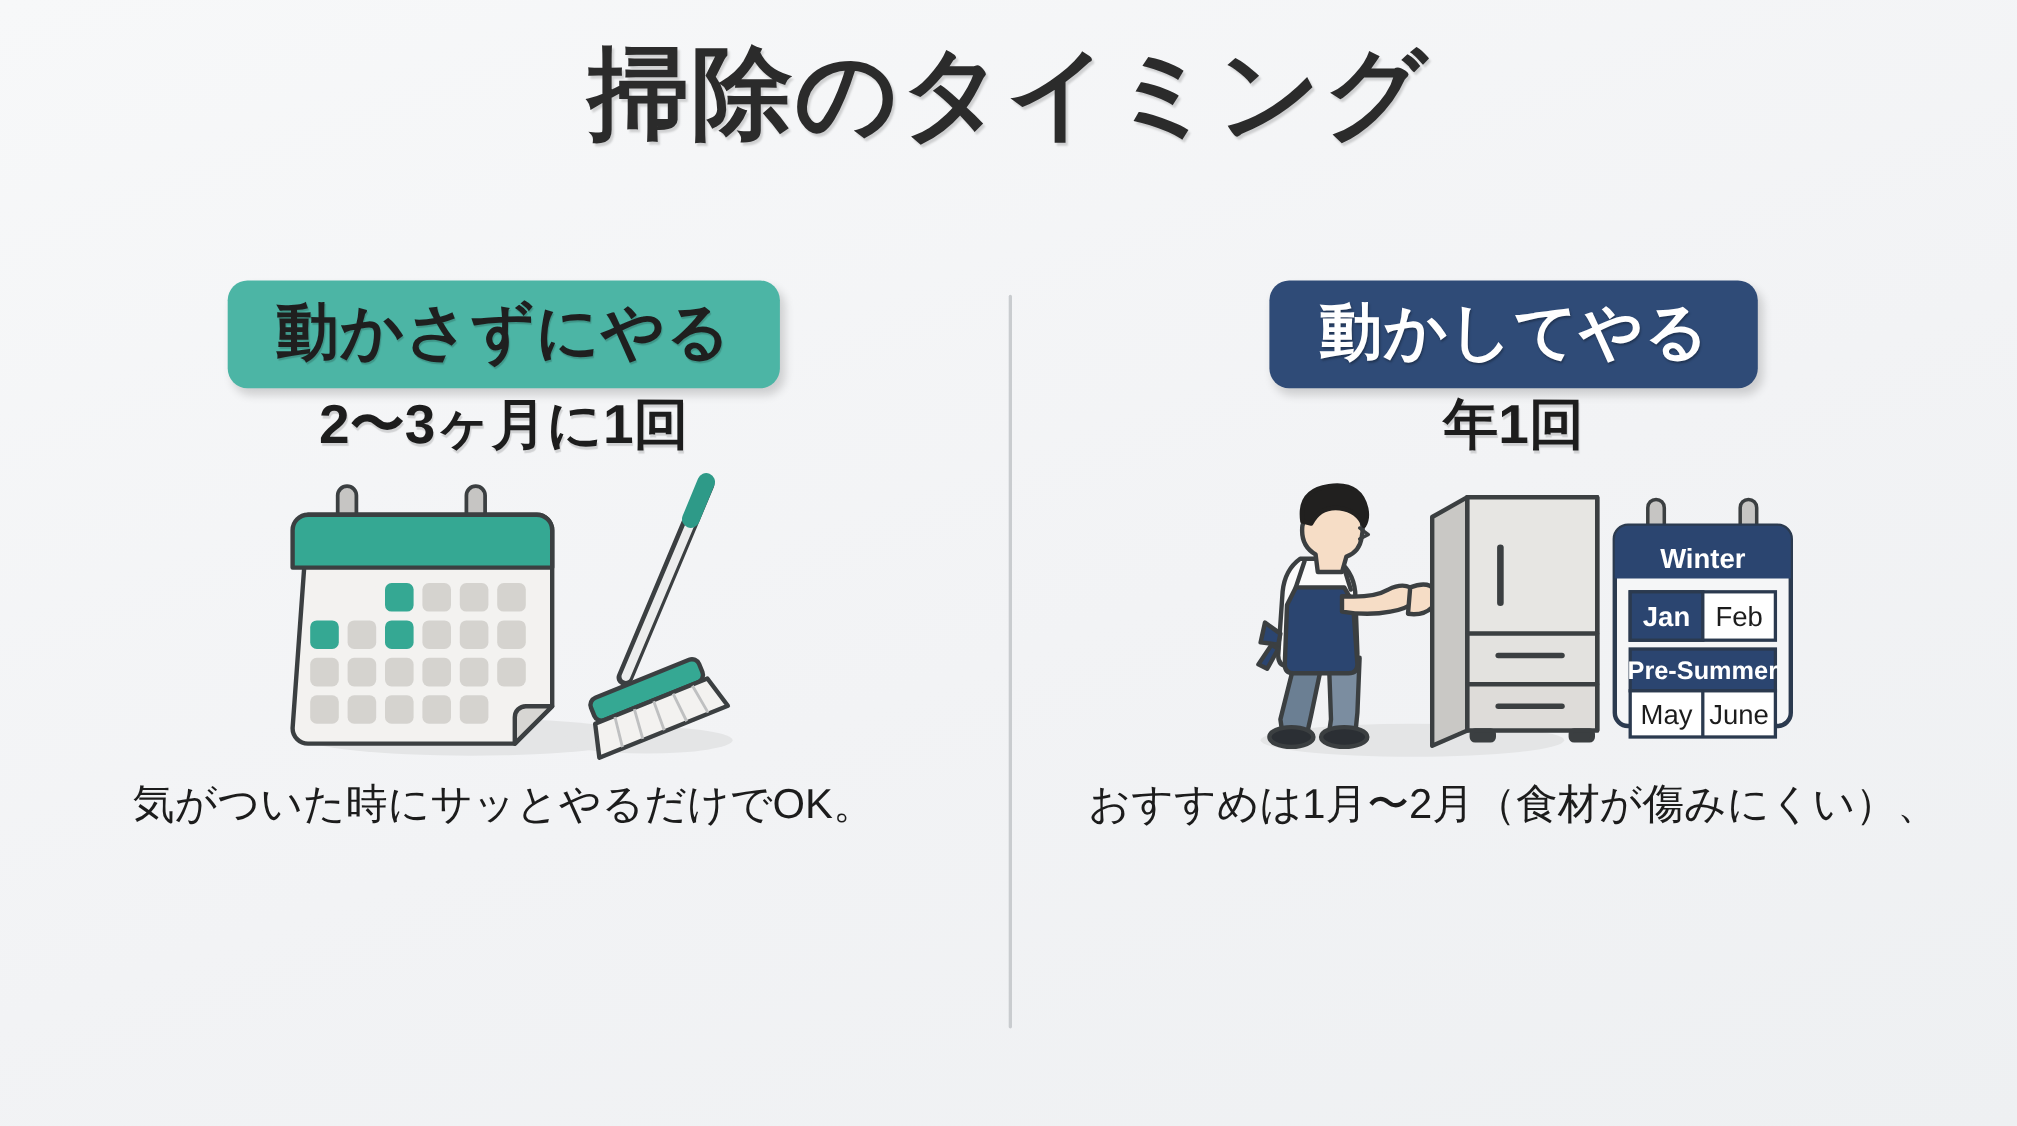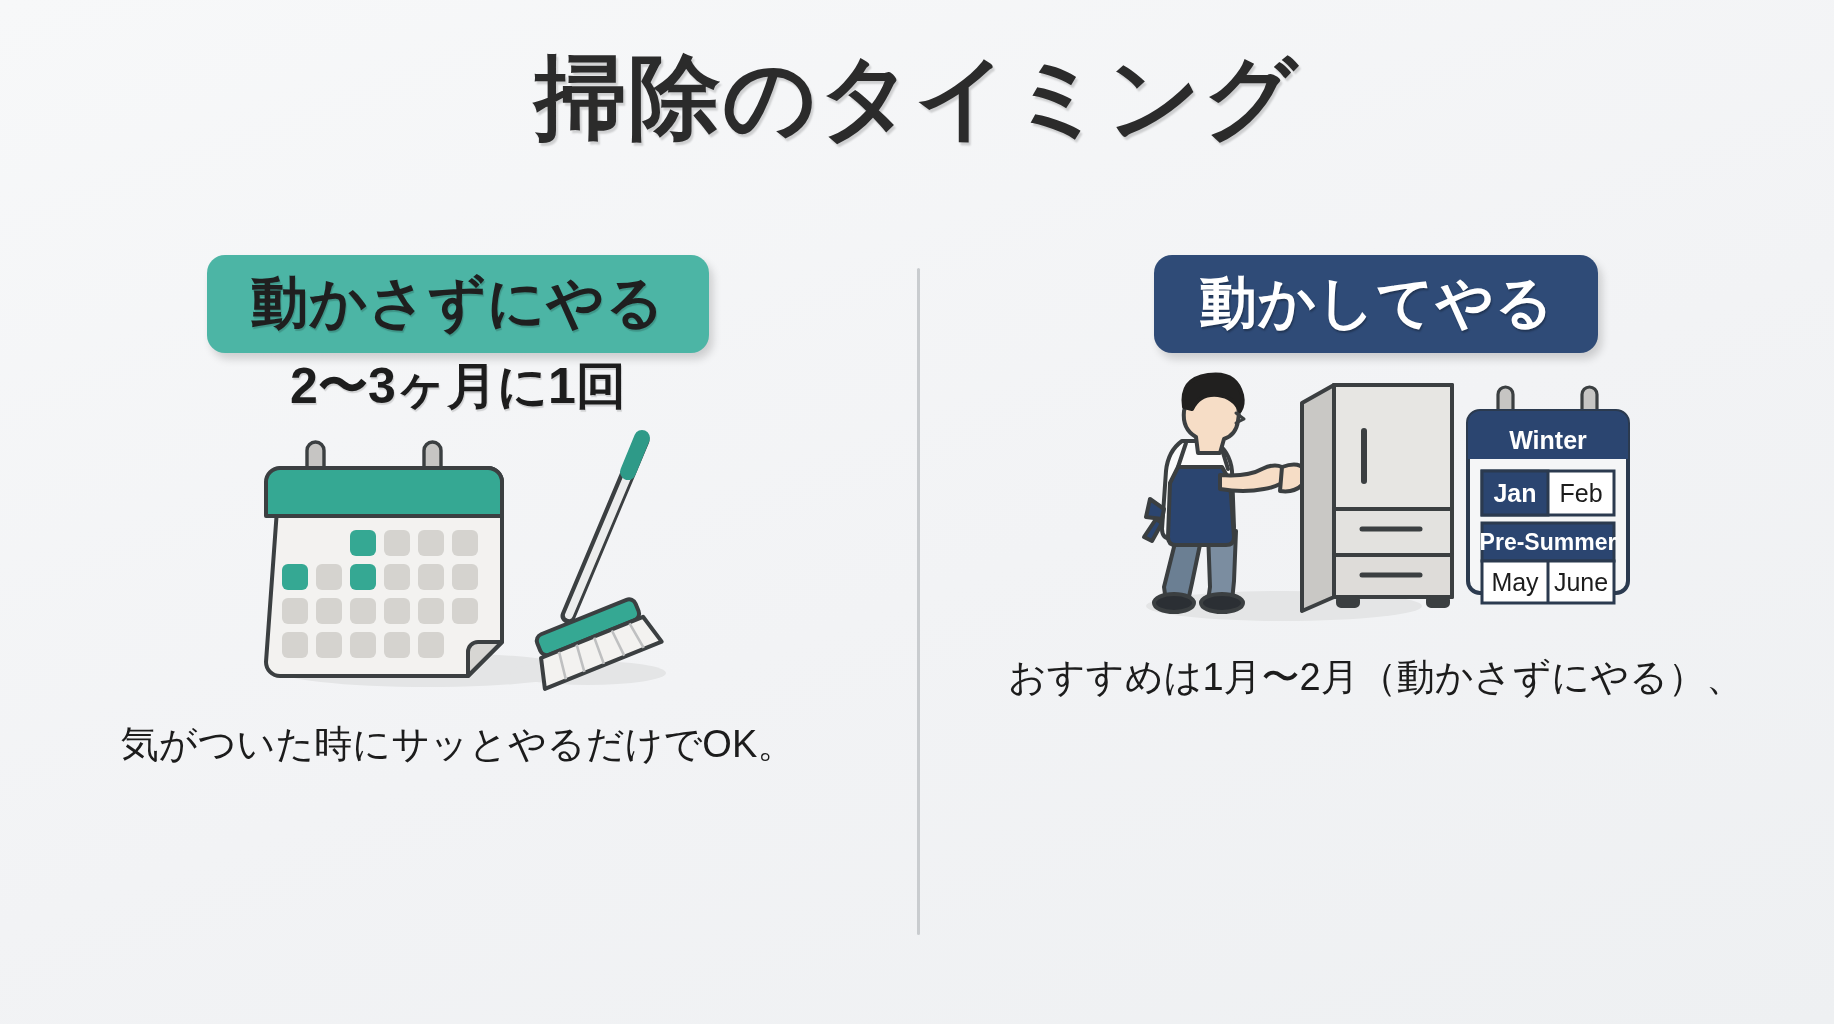--- a/index.html
+++ b/index.html
@@ -15,21 +15,21 @@
   #slide {
     position: relative;
     width: 1834px;
     height: 1024px;
     background: linear-gradient(160deg, #f7f8f9 0%, #f2f3f5 55%, #eef0f2 100%);
     overflow: hidden;
   }
   
   #title {
     position: absolute;
-    top: 45px;
+    top: 33px;
     left: 0;
     width: 100%;
     text-align: center;
     font-size: 92px;
     line-height: 1.15;
     font-weight: 900;
     letter-spacing: 2px;
     color: #2b2b2b;
     text-shadow: 2px 3px 2px rgba(0,0,0,0.16);
   }
@@ -85,21 +85,21 @@
     white-space: nowrap;
   }
   .art {
     margin-top: 10px;
     height: 262px;
     display: flex;
     align-items: flex-end;
     justify-content: flex-start;
   }
   .caption {
-    margin-top: 24px;
+    margin-top: 12px;
     font-size: 38px;
     line-height: 1.52;
     color: #1c1c1c;
     text-align: center;
     font-weight: 500;
   }
   .caption.left-cap  { letter-spacing: 0px; }
   .caption.right-cap { text-align: left; }
 
   svg { display: block; overflow: visible; }
@@ -182,20 +182,21 @@
 
     <div class="caption left-cap">
       <div>気がついた時にサッとやるだけでOK。</div>
     </div>
   </div>
 
   <div class="column" id="col-right">
 
     <div class="badge badge-navy">動かしてやる</div>
 
+    <div class="freq">年1回</div>
 
     <div class="art">
       <svg width="520" height="262" viewBox="0 0 520 262">
 
         <ellipse cx="168" cy="243" rx="138" ry="15" fill="#e4e5e6"></ellipse>
 
         <g stroke="#3b3f41" stroke-width="4" stroke-linejoin="round" stroke-linecap="round">
 
           <path d="M62 168 l-14 56 l2 14 h22 l4 -18 l10 -48 z" fill="#6b7f93"></path>
           <ellipse cx="58" cy="240" rx="20" ry="9" fill="#2b2f34"></ellipse>
@@ -264,17 +265,17 @@
 
           <rect x="366" y="198" width="132" height="42" fill="#ffffff" stroke="#2b3a4f" stroke-width="3"></rect>
           <line x1="432" y1="198" x2="432" y2="240" stroke="#2b3a4f" stroke-width="3"></line>
           <text x="399" y="228" text-anchor="middle" fill="#1c1c1c" font-family="Liberation Sans, sans-serif" font-size="25">May</text>
           <text x="465" y="228" text-anchor="middle" fill="#1c1c1c" font-family="Liberation Sans, sans-serif" font-size="25">June</text>
         </g>
       </svg>
     </div>
 
     <div class="caption right-cap">
-      <div>おすすめは1月〜2月（動かさずにやる）、</div>
+      <div>おすすめは1月〜2月（食材が傷みにくい）、</div>
     </div>
   </div>
 
 </div>
 
 </body></html>

